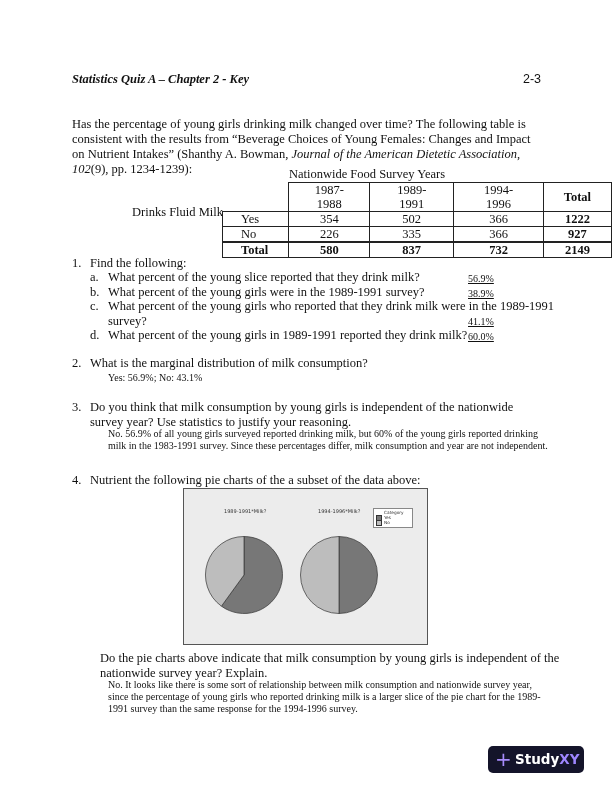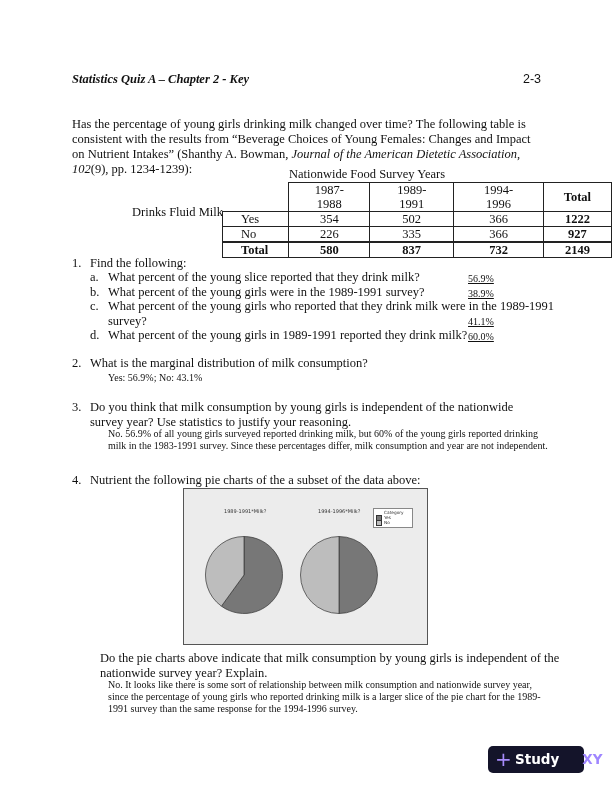--- a/index.html
+++ b/index.html
@@ -32,21 +32,21 @@
   .pie-label { top: 19px; font-family: "DejaVu Sans", sans-serif; font-size: 5px; color: #333; }
   .legend { left: 189px; top: 19px; width: 38px; height: 18px; background: #fff; border: 1px solid #888;
             font-family: "DejaVu Sans", sans-serif; font-size: 4.3px; color: #333; }
   .legend .lt { position: absolute; left: 10px; top: 1px; }
   .legend .li { position: absolute; left: 2px; }
   .legend .sw { display: inline-block; width: 4px; height: 4px; border: 0.5px solid #333; vertical-align: middle; margin-right: 2px; }
   svg.pies { position: absolute; left: 0; top: 0; }
   .badge { left: 488px; top: 746px; width: 96px; height: 27px; background: #14142a; border-radius: 5px; }
   .badge .plus { position: absolute; left: 7px; top: 2px; font-family: "DejaVu Sans", sans-serif; font-size: 20px; color: #a78bfa; line-height: 22px; }
   .badge .brand { position: absolute; left: 27px; top: 5px; font-family: "DejaVu Sans", sans-serif; font-weight: bold; font-size: 13.5px; color: #fff; }
-  .badge .brand span { color: #9f86ff; margin-left: 23px; }
+  .badge .brand span { color: #9f86ff; }
 </style>
 </head>
 <body>
 
 <div class="abs page-num">2-3</div>
 <div class="abs doc-title">Statistics Quiz A – Chapter 2 - Key</div>
 
 <div class="abs intro"><span>Has the percentage of young girls drinking milk changed over time? The following table is consistent with the results from “Beverage Choices of Young Females: Changes and Impact on Nutrient Intakes” (Shanthy A. Bowman, </span><i>Journal of the American Dietetic Association</i><span>, </span><i>102</i><span>(9), pp. 1234-1239):</span></div>
 
 <div class="abs tbl-caption">Nationwide Food Survey Years</div>

